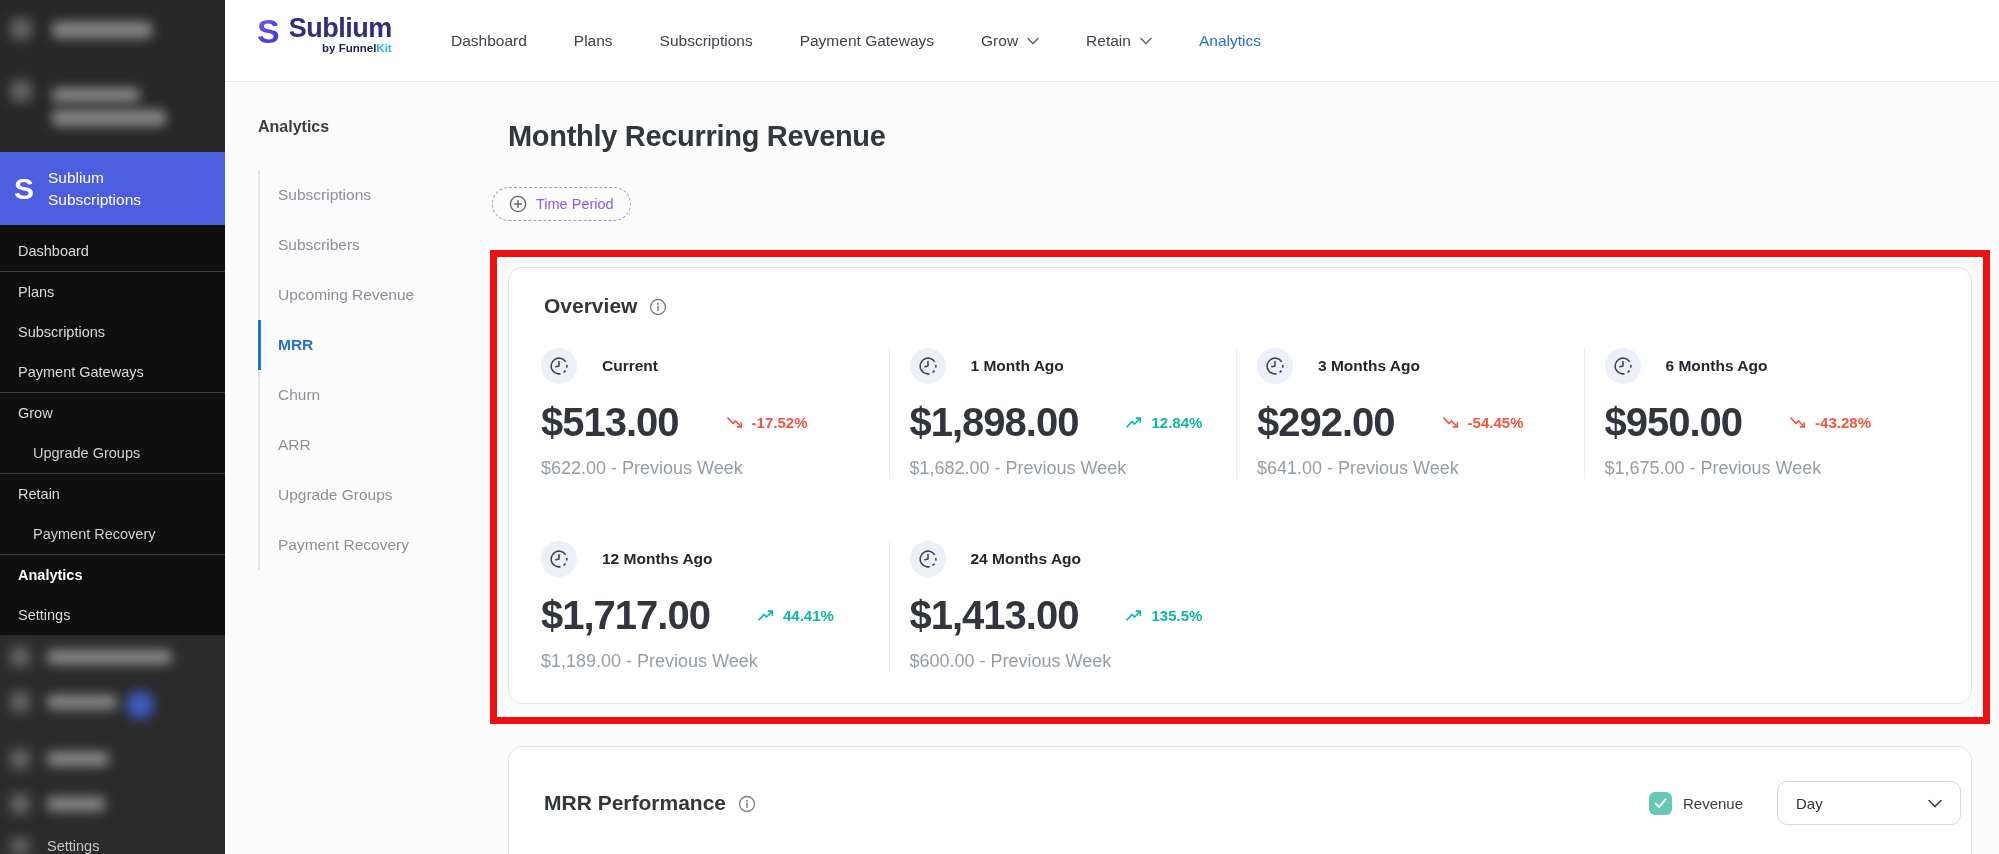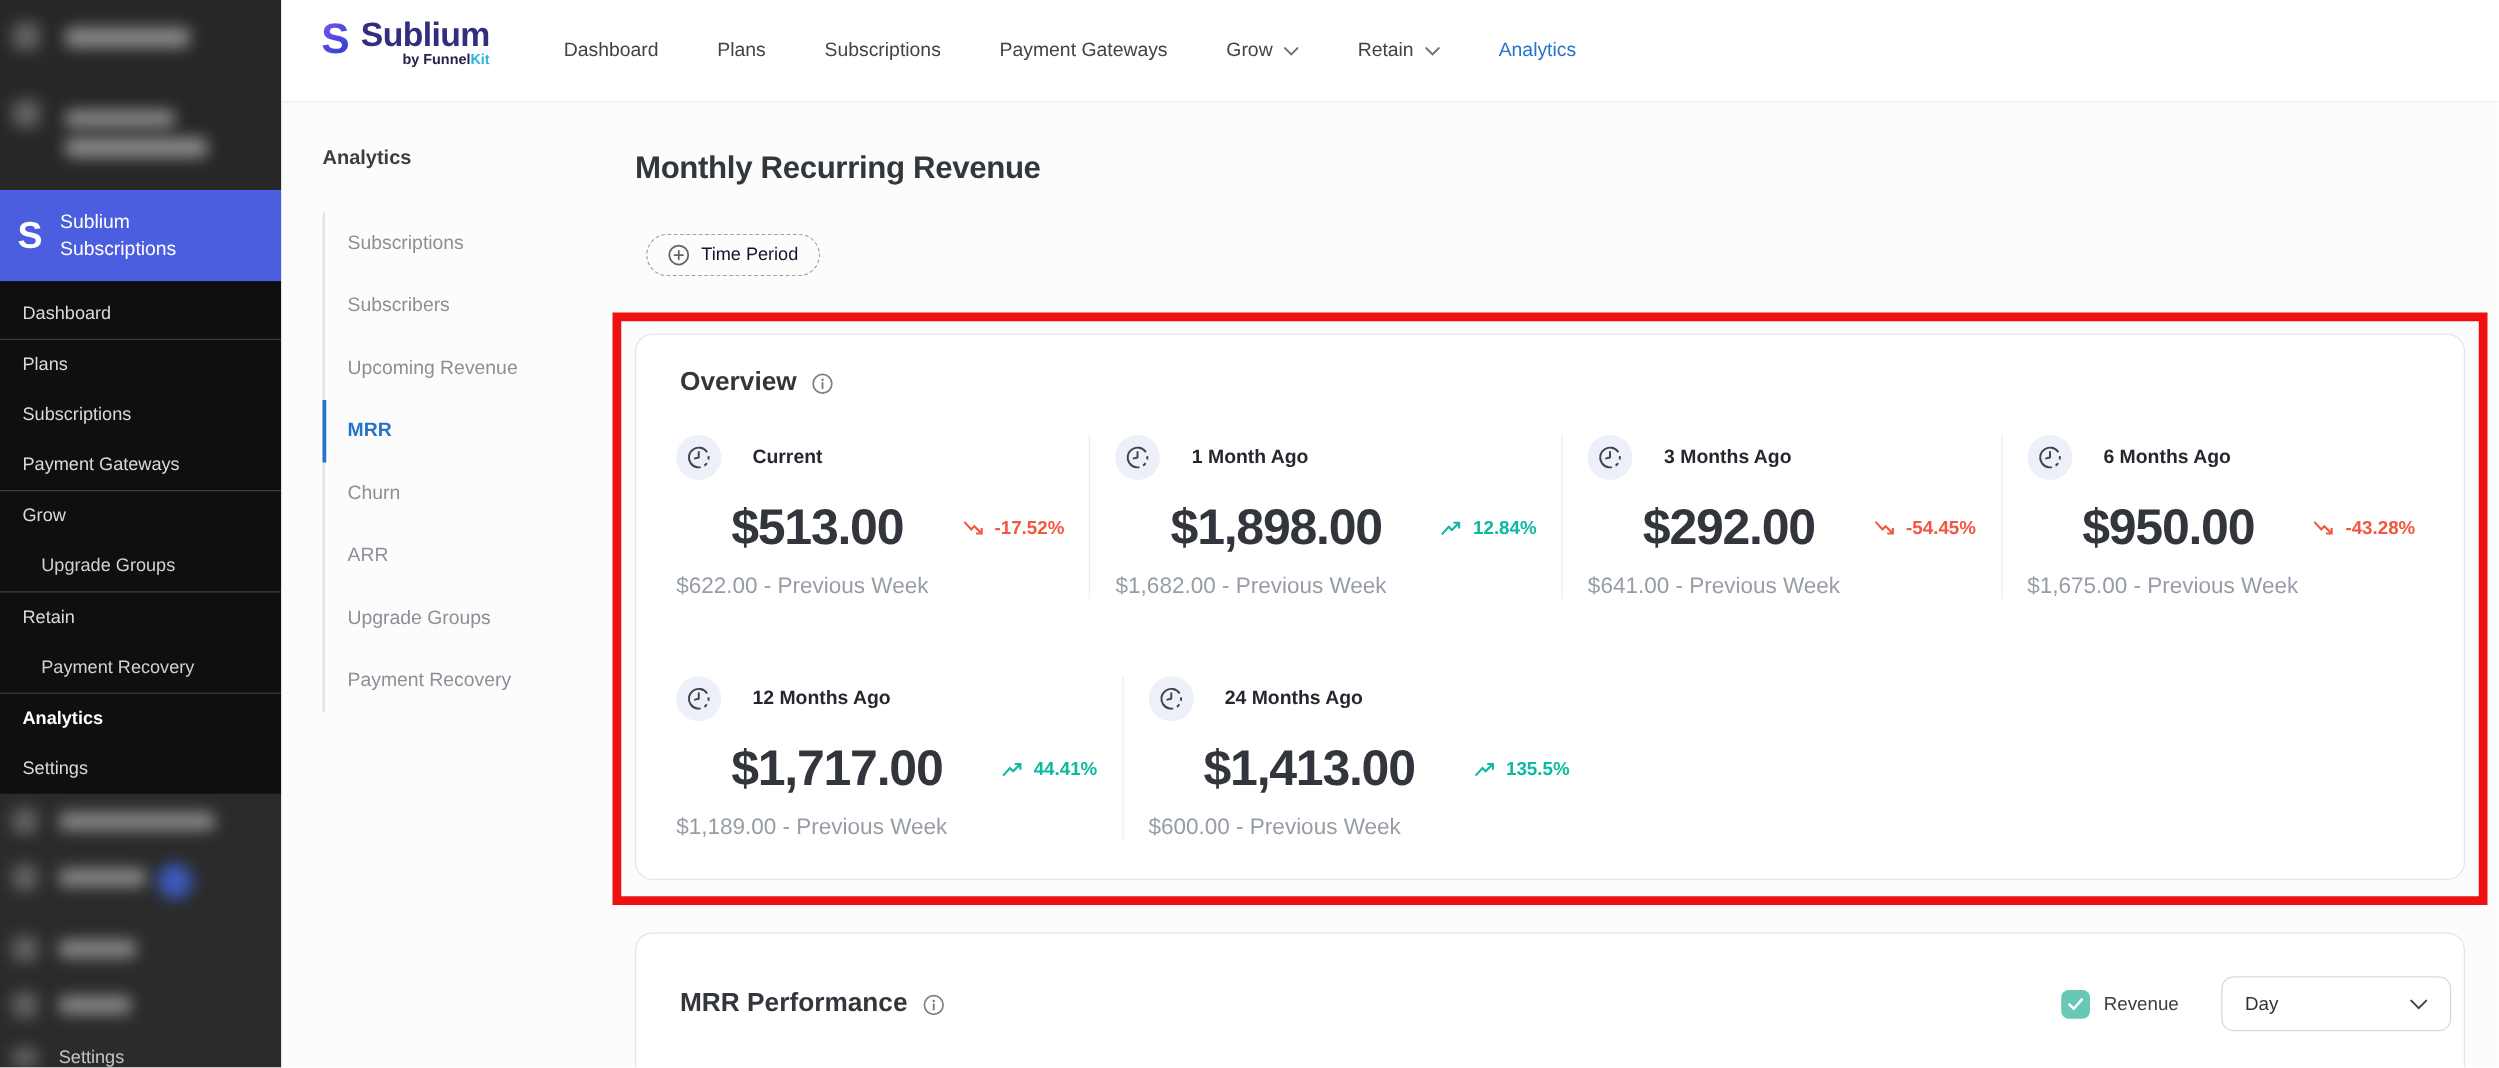--- a/index.html
+++ b/index.html
@@ -37,40 +37,40 @@
 
   
   .content{position:absolute;left:225px;top:82px;width:1774px;height:772px;background:#fcfcfd;}
 
   .side-heading{position:absolute;left:33px;top:36px;font-size:16px;font-weight:700;color:#3a3f45;}
   .side-nav{position:absolute;left:33px;top:88px;width:210px;border-left:2px solid #e5e5e8;}
   .side-item{position:relative;height:50px;line-height:50px;padding-left:18px;font-size:15.5px;color:#8b9097;cursor:pointer;white-space:nowrap;}
   .side-item.active{color:var(--accent);font-weight:700;}
   .side-item.active::before{content:"";position:absolute;left:-2px;top:0;bottom:0;width:3px;background:var(--accent);}
 
-  .page-title{position:absolute;left:283px;top:38px;font-size:25px;font-weight:700;color:#32373c;letter-spacing:-.3px;}
-  .pill{position:absolute;left:292px;top:105px;height:34px;border:1.6px dashed #9da1a7;border-radius:18px;display:inline-flex;align-items:center;gap:9px;padding:0 16px;font-size:14.5px;color:#0f172a;background:#fcfcfd;cursor:pointer;}
+  .page-title{position:absolute;left:283px;top:38px;font-size:29px;font-weight:700;color:#32373c;letter-spacing:-.3px;}
+  .pill{position:absolute;left:267px;top:105px;height:34px;border:1.6px dashed #9da1a7;border-radius:18px;display:inline-flex;align-items:center;gap:9px;padding:0 16px;font-size:14.5px;color:#8b5cf6;background:#fcfcfd;cursor:pointer;}
 
   .annotation{position:absolute;left:265px;top:168px;width:1500px;height:474px;border:7px solid var(--annotation-red);pointer-events:none;z-index:5;}
 
   .card{position:absolute;background:#fff;border:1px solid #e3e5e9;border-radius:14px;}
   .card.overview{left:283px;top:185px;width:1464px;height:437px;}
   .card.performance{left:283px;top:664px;width:1464px;height:200px;}
   .card-title-row{display:flex;align-items:center;gap:12px;padding:26px 0 0 35px;}
   .card-title{font-size:21px;font-weight:700;color:#33373c;}
   .info-ic{width:18px;height:18px;color:#7a8087;margin-top:2px;}
 
   .stats-row{display:grid;grid-template-columns:repeat(4,1fr);padding:0 40px 0 32px;margin-top:30px;}
   .stats-row.second{margin-top:62px;}
   .stat{padding-right:20px;}
   .stat.sep{border-left:1px solid #ededf1;padding-left:20px;}
   .stat-head{display:flex;align-items:center;gap:25px;height:36px;}
   .icon-circle{width:36px;height:36px;border-radius:50%;background:#eef0f9;display:grid;place-items:center;color:#3f444b;}
   .stat-label{font-size:15.5px;font-weight:700;color:#24282e;}
-  .stat-value-row{margin-top:16px;display:flex;align-items:center;gap:46px;margin-left:44px;}
+  .stat-value-row{margin-top:16px;display:flex;align-items:center;gap:46px;}
   .stat-value{font-size:40px;font-weight:600;color:#32363c;letter-spacing:-1px;}
   .trend{display:flex;align-items:center;gap:7px;font-size:15px;font-weight:700;}
   .trend.up{color:var(--trend-up);}
   .trend.down{color:var(--trend-down);}
   .trend svg{display:block;}
   .stat-sub{margin-top:13px;font-size:18px;color:#979da6;}
 
   .perf-controls{position:absolute;right:10px;top:34px;display:flex;align-items:center;}
   .checkbox{width:23px;height:23px;border-radius:6px;background:var(--checkbox-teal);display:grid;place-items:center;color:#fff;font-size:14px;cursor:pointer;}
   .checkbox-label{font-size:15px;color:#3b4046;margin-left:11px;}

